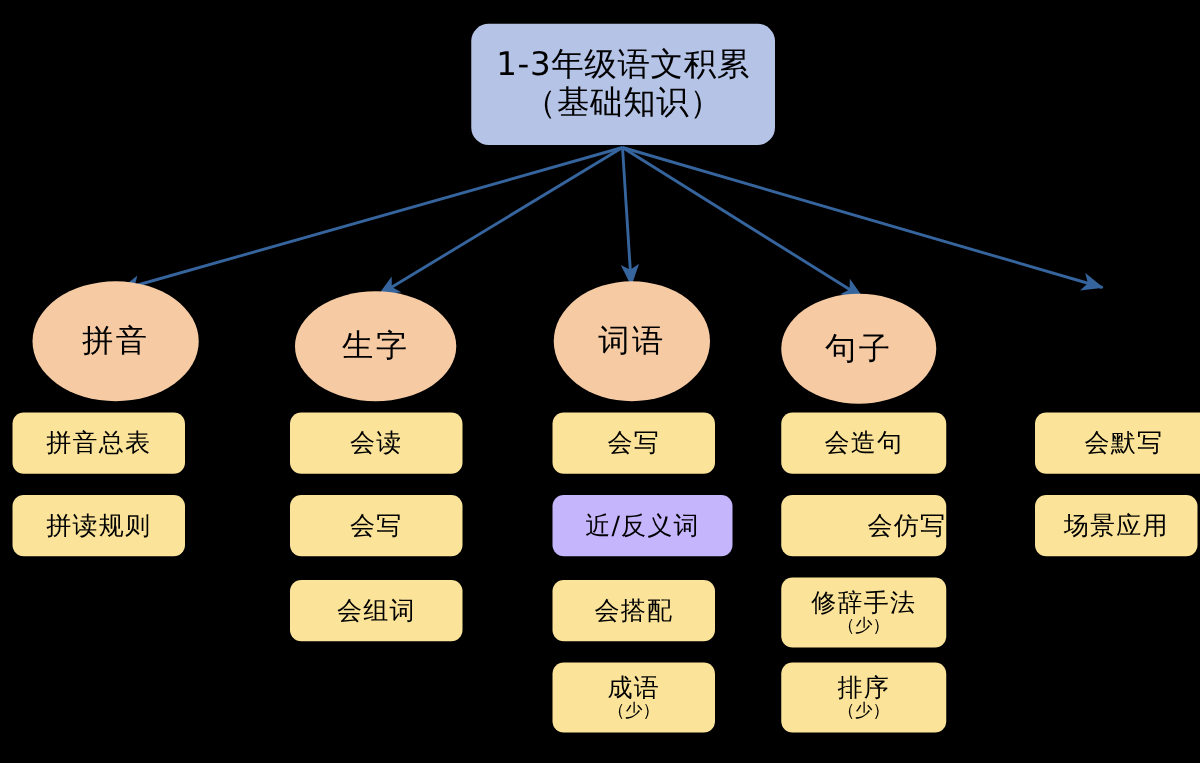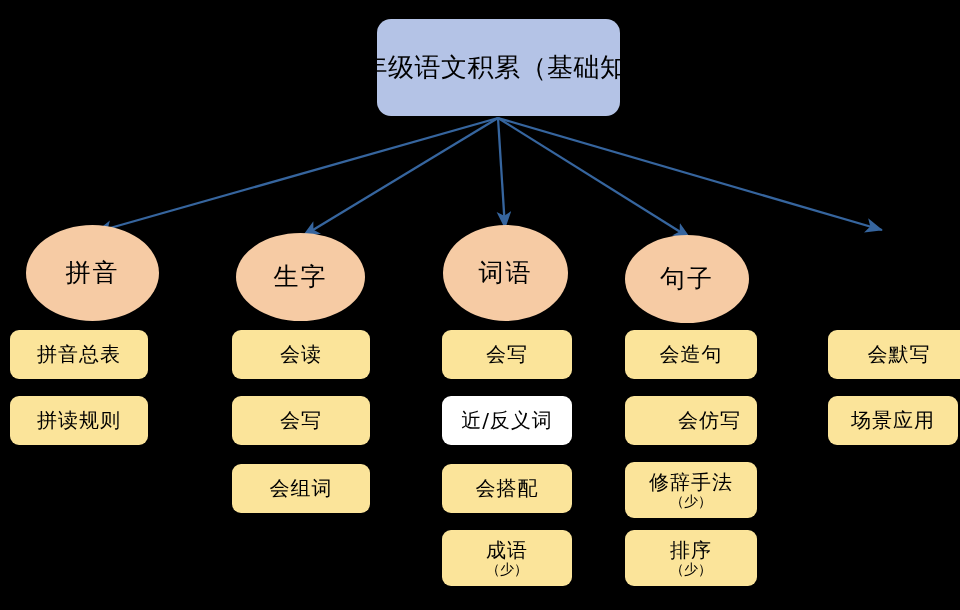--- a/index.html
+++ b/index.html
@@ -35,38 +35,38 @@
     text-align: center;
     color: #000000;
     line-height: 1.15;
   }
   .root-node {
     background: #b4c3e6;
     border-radius: 14px;
     font-size: 26px;
     letter-spacing: 0.5px;
     padding: 4px 6px;
-    flex-direction: row;
+    flex-direction: column;
   }
   .root-line {
     display: block;
     white-space: nowrap;
   }
   .branch-node {
     background: #f6cba4;
     border-radius: 50%;
     font-size: 25px;
     letter-spacing: 2px;
   }
   .leaf-node {
     background: #fbe49a;
     border-radius: 9px;
     font-size: 20px;
     flex-direction: column;
-    padding: 2px 16px;
+    padding: 2px 0;
   }
   .leaf-main {
     display: block;
     white-space: nowrap;
     letter-spacing: 1px;
   }
   .leaf-sub {
     display: block;
     font-size: 14px;
     letter-spacing: 0px;
@@ -124,21 +124,21 @@
       </div>
       <div class="node leaf-node" style="background: rgb(251, 228, 154); left: 232px; top: 396px; width: 138px; height: 49px;">
         <span class="leaf-main">会写</span>
       </div>
       <div class="node leaf-node" style="background: rgb(251, 228, 154); left: 232px; top: 464px; width: 138px; height: 49px;">
         <span class="leaf-main">会组词</span>
       </div>
       <div class="node leaf-node" style="background: rgb(251, 228, 154); left: 442px; top: 330px; width: 130px; height: 49px;">
         <span class="leaf-main">会写</span>
       </div>
-      <div class="node leaf-node" style="background: #ffffff; left: 442px; top: 396px; width: 130px; height: 49px;">
+      <div class="node leaf-node" style="background: #c4b5fd; left: 442px; top: 396px; width: 144px; height: 49px;">
         <span class="leaf-main">近/反义词</span>
       </div>
       <div class="node leaf-node" style="background: rgb(251, 228, 154); left: 442px; top: 464px; width: 130px; height: 49px;">
         <span class="leaf-main">会搭配</span>
       </div>
       <div class="node leaf-node" style="background: rgb(251, 228, 154); left: 442px; top: 530px; width: 130px; height: 56px;">
         <span class="leaf-main">成语</span>
         <span class="leaf-sub">（少）</span>
       </div>
       <div class="node leaf-node" style="background: rgb(251, 228, 154); left: 625px; top: 330px; width: 132px; height: 49px;">

